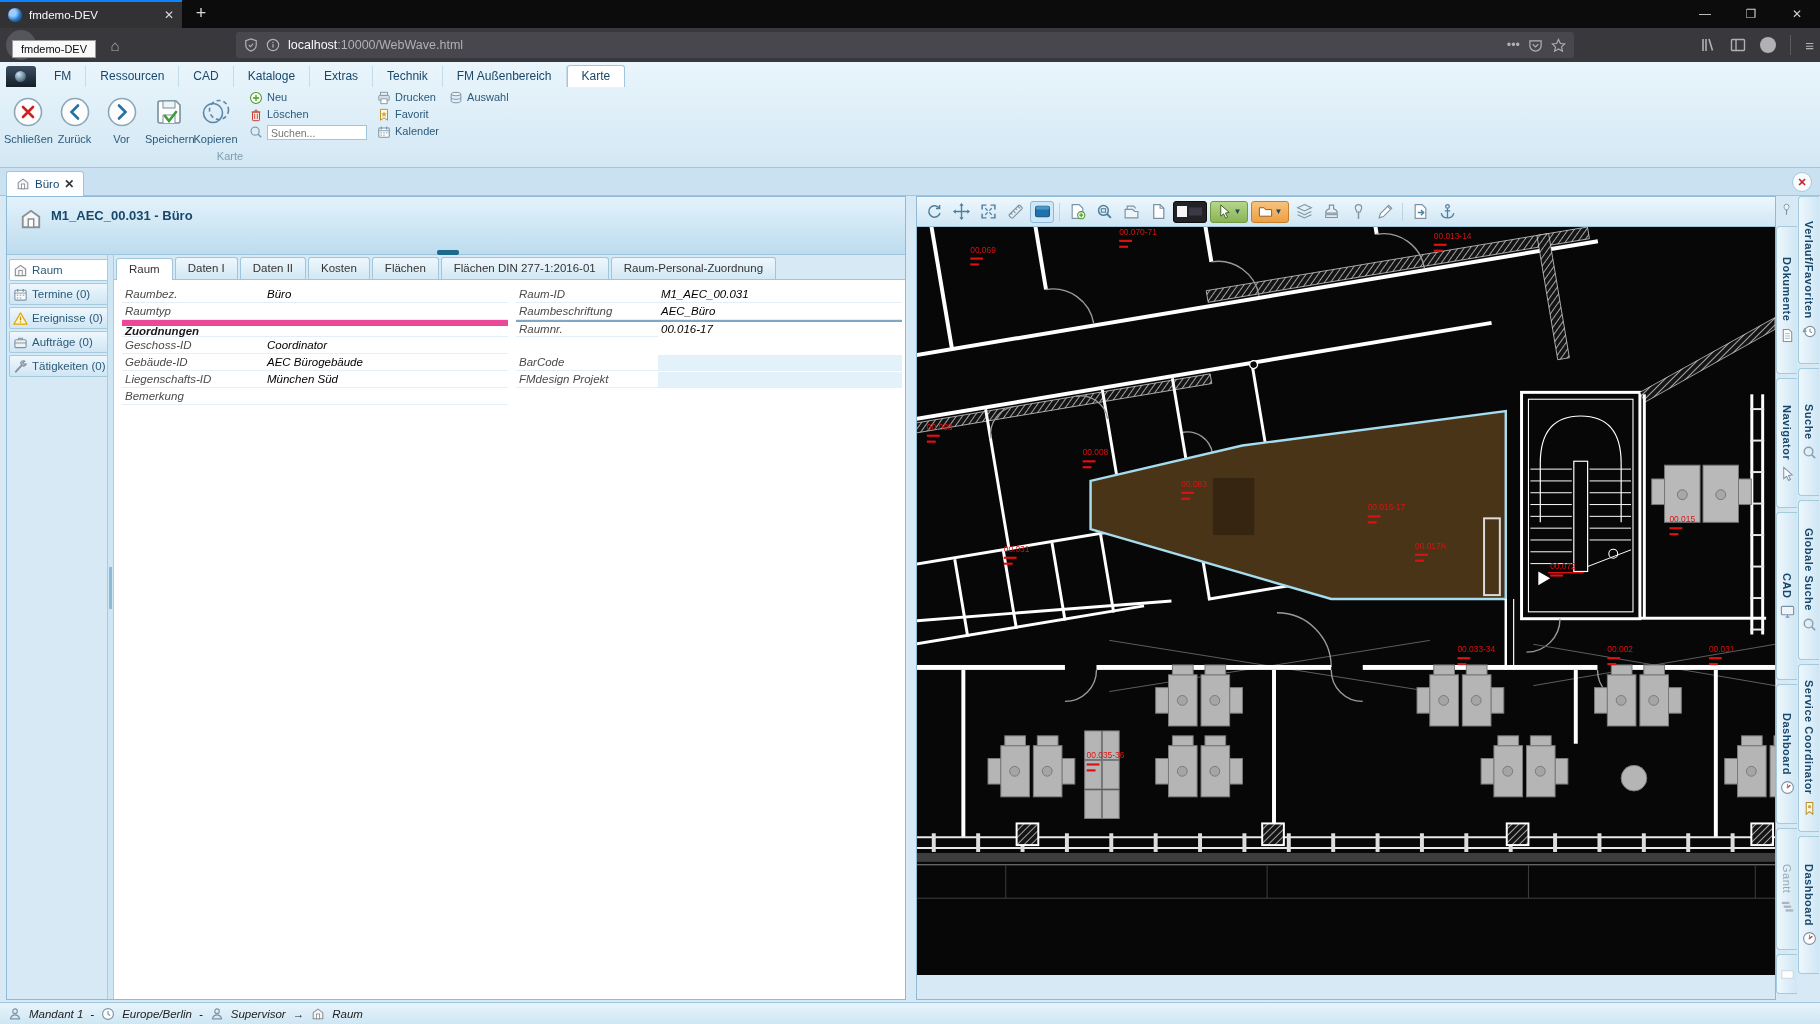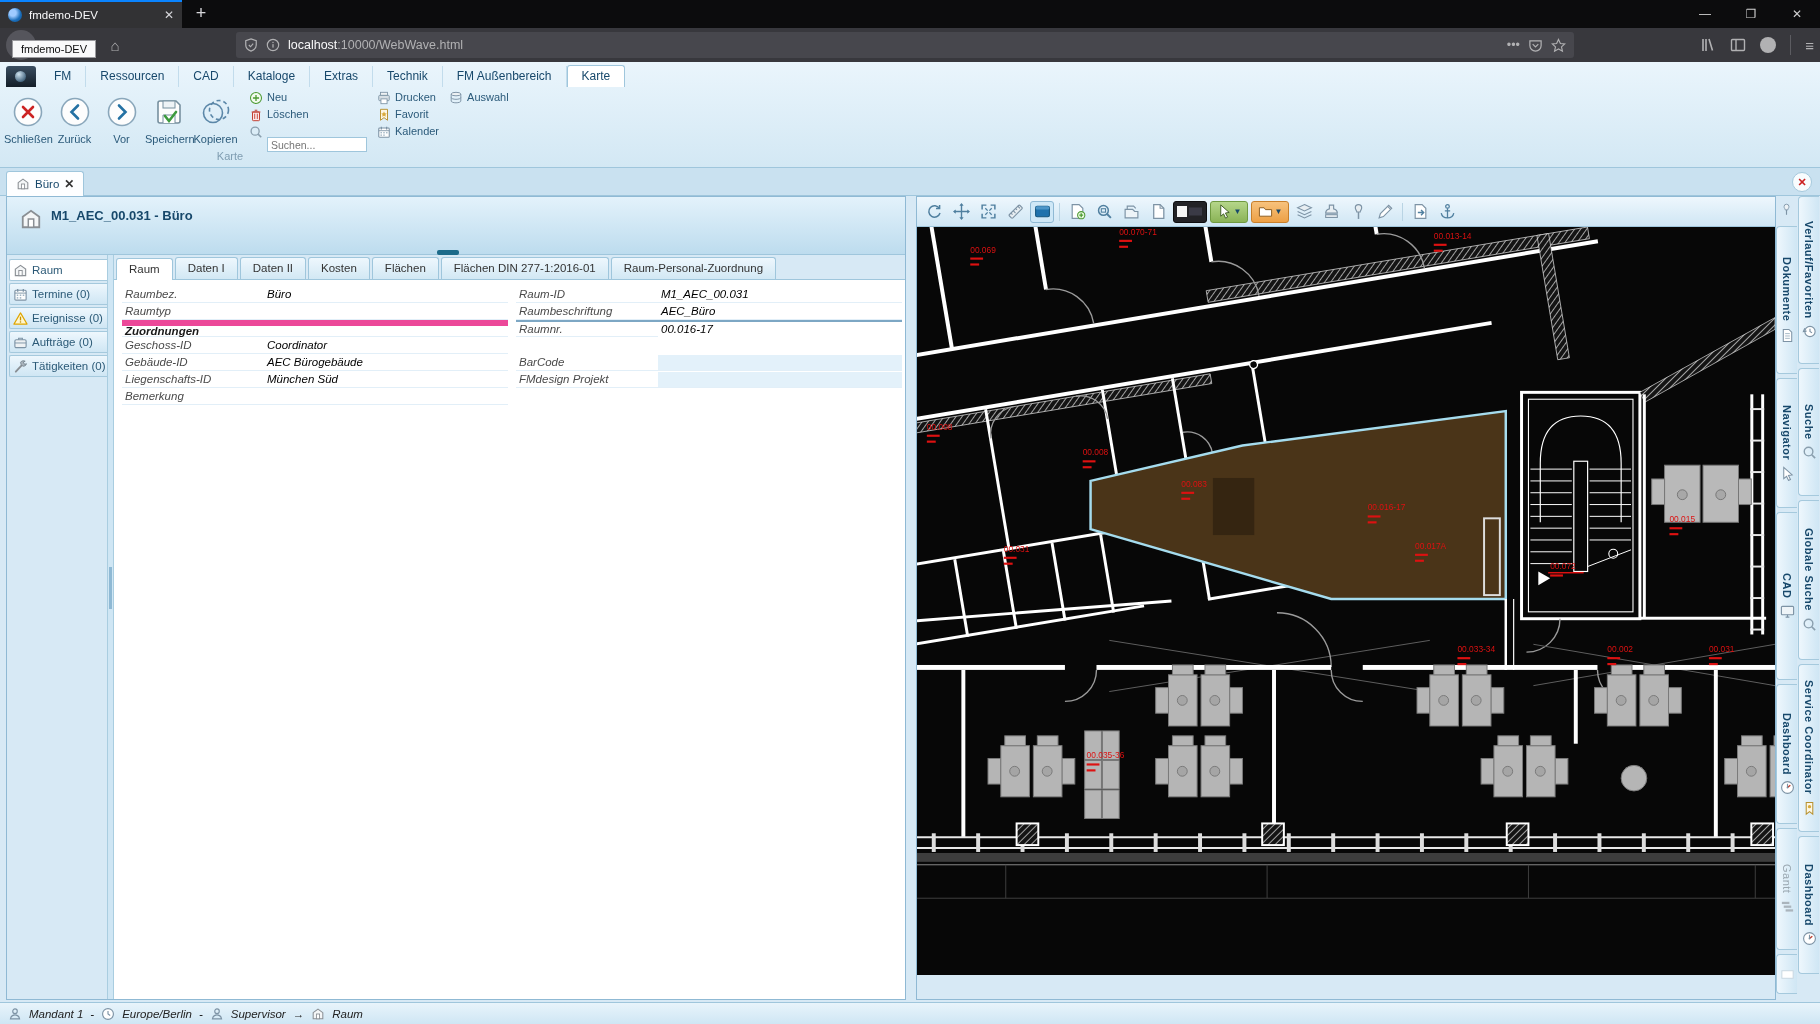--- a/index.html
+++ b/index.html
@@ -46,21 +46,21 @@
   .rtab { padding:3px 14px 4px; font-size:12px; color:#17486b; border-right:1px solid #c2dcec; }
   .rtab.active { background:#fff; border:1px solid #9fc6dc; border-bottom:none; border-radius:3px 3px 0 0; }
   .ribbon-body { position:absolute; left:4px; top:26px; height:60px; display:flex; align-items:flex-start; }
   .bigbtn { width:47px; text-align:center; padding-top:8px; }
   .bigbtn .bicon { display:inline-block; width:32px; height:32px; }
   .bigbtn .blabel { display:block; font-size:11px; color:#2b5a7a; margin-top:1px; white-space:nowrap; }
   .small-col { display:flex; flex-direction:column; gap:1px; margin-left:10px; padding-top:3px; }
   .srow { display:flex; align-items:flex-start; gap:4px; height:16px; font-size:11px; color:#2b5a7a; }
   .srow .sicon { width:14px; height:14px; display:inline-block; }
   .searchbox { width:100px; height:15px; border:1px solid #9fc6dc; background:#fff; font-size:10.5px;
-    color:#333; padding:0 3px; font-family:"Liberation Sans",sans-serif;margin-top:12px; }
+    color:#333; padding:0 3px; font-family:"Liberation Sans",sans-serif; }
   .group-label { position:absolute; left:195px; top:88px; width:70px; text-align:center; font-size:11px; color:#7f9db1; }
 
   
   .doctab-row { position:absolute; left:0; top:168px; width:1820px; height:28px; background:#c9e1f0;
     border-bottom:1px solid #9fc6dc; }
   .doctab { position:absolute; left:6px; top:3px; height:25px; background:#fdfeff; border:1px solid #9fc6dc;
     border-bottom:none; border-radius:3px 3px 0 0; display:flex; align-items:center; gap:5px; padding:0 9px; }
   .doctab .dlabel { font-size:11.5px; color:#17486b; }
   .doctab .dclose { font-size:12px; font-weight:bold; color:#333; }
   .closeall { position:absolute; right:8px; top:4px; width:20px; height:20px; border-radius:50%;

